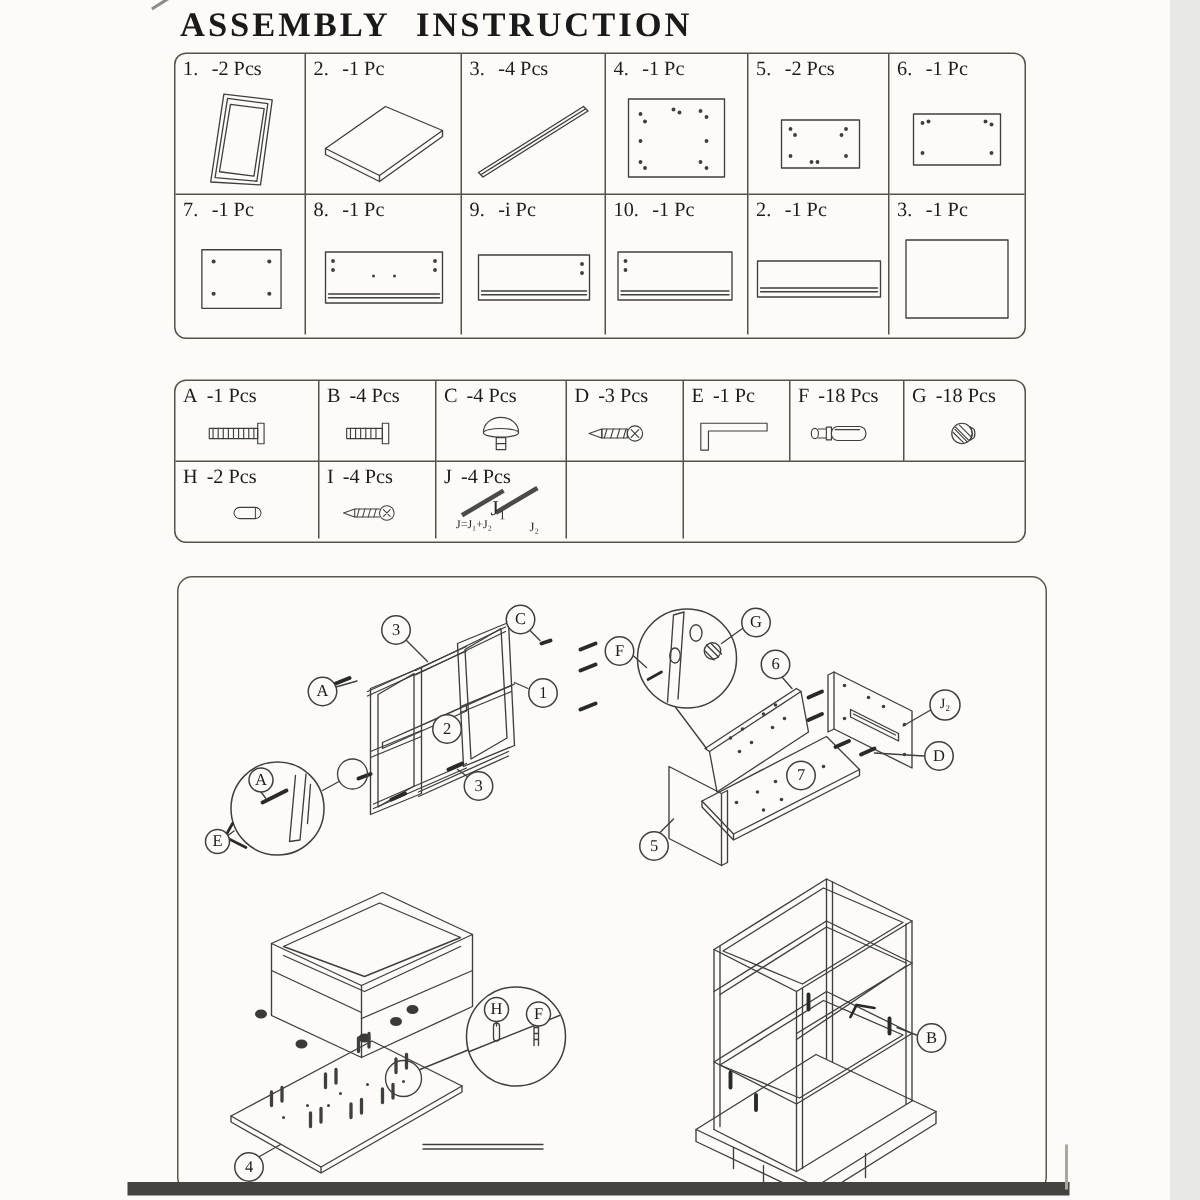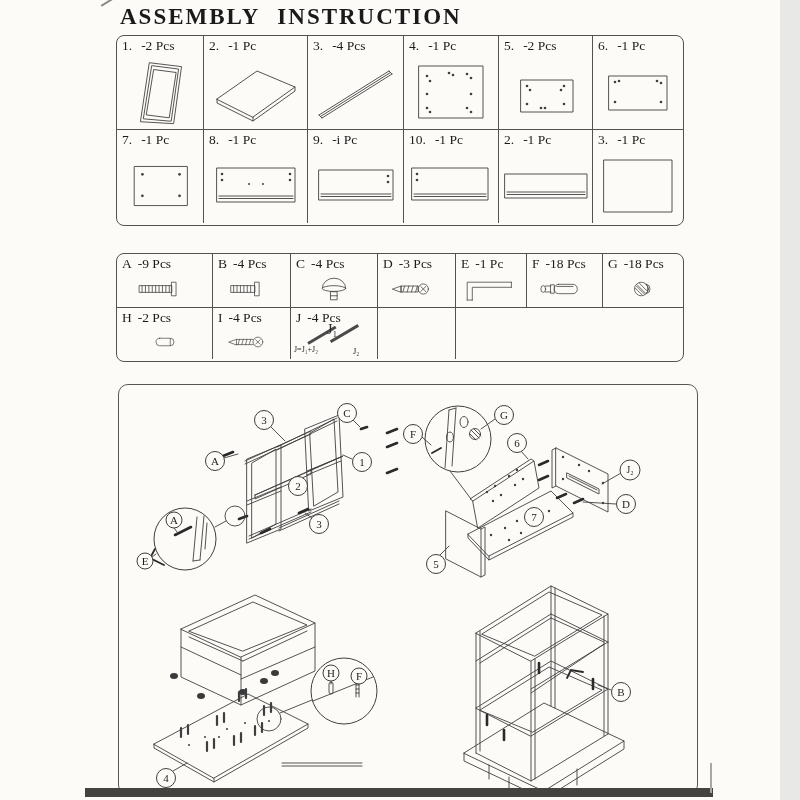--- a/index.html
+++ b/index.html
@@ -18,22 +18,22 @@
   .hw-tbl{left:116px;top:253px;width:566px;height:107px;
           grid-template-columns:96px 78px 87px 78px 71px 76px 80px;grid-template-rows:54px 51px;}
   .cell{position:relative;box-sizing:border-box;}
   .br{border-right:1px solid #55524e;}
   .bb{border-bottom:1px solid #55524e;}
   .lbl{position:absolute;top:2px;left:5px;display:flex;gap:9px;font-size:13.5px;white-space:nowrap;}
   .hw-tbl .lbl{gap:6px;}
   .icon-wrap{position:absolute;left:0;right:0;top:20px;bottom:0;display:flex;
              align-items:center;justify-content:center;}
   .hw-tbl .icon-wrap{top:17px;}
-  .jnote{position:absolute;left:3px;bottom:5px;font-size:8px;color:#2a2a2a;}
-  .j1{position:absolute;left:36px;bottom:21px;font-size:14px;color:#2a2a2a;}
+  .jnote{position:absolute;left:13px;bottom:5px;font-size:8px;color:#2a2a2a;}
+  .j1{position:absolute;left:36px;bottom:11px;font-size:14px;color:#2a2a2a;}
   .j2{position:absolute;left:62px;bottom:3px;font-size:8.5px;color:#2a2a2a;}
 
   
   .diagram-box{position:absolute;left:118px;top:384px;width:578px;height:409px;
                border:1.2px solid #5a5752;border-radius:10px;}
   .diagram-box svg{position:absolute;left:0;top:0;}
   .bottom-bar{position:absolute;left:85px;top:788px;width:628px;height:9px;background:#45433f;}
   .edge-line{position:absolute;left:710px;top:763px;width:1.5px;height:30px;background:#aaa7a2;}
 
   
@@ -238,21 +238,21 @@
         <rect class="ln" x="10" y="6" width="68" height="52"></rect>
       </svg>
         </div>
     </div>
   </div>
 
   <div class="tbl hw-tbl">
     <div class="cell br bb">
       <div class="lbl">
           <span>A</span>
-          <span>-9 Pcs</span>
+          <span>-1 Pcs</span>
         </div>
       <div class="icon-wrap">
           <svg width="80" height="34" viewBox="0 0 80 40">
         <rect class="ln" x="10" y="16" width="38" height="8"></rect>
             <path class="ln" d="M13 16v8M17 16v8M21 16v8M25 16v8M29 16v8M33 16v8M37 16v8M41 16v8M45 16v8"></path>
             <rect class="ln" x="48" y="12" width="5" height="16"></rect>
       </svg>
         </div>
     </div>
     <div class="cell br bb">

